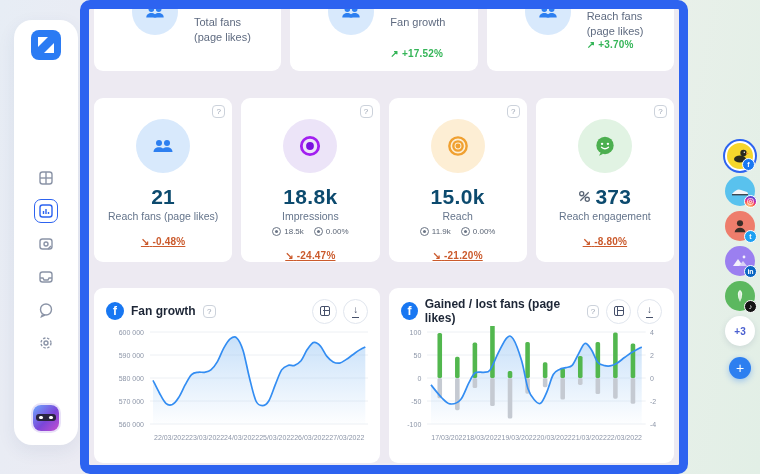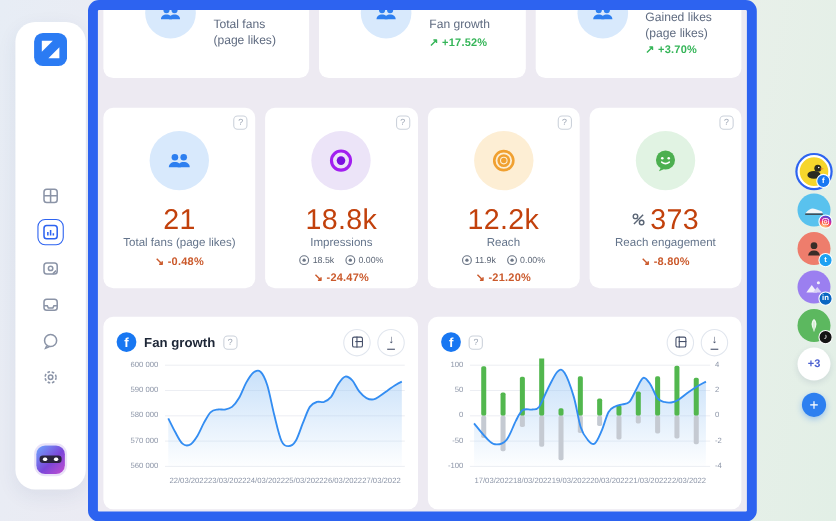--- a/index.html
+++ b/index.html
@@ -41,39 +41,39 @@
   
   .top-row { margin-top:-38px; height:100px; }
   .top-card { flex:1; }
   .tc-circle { position:absolute; left:38px; top:18px; width:46px; height:46px; border-radius:50%;
     background:#d8e9fc; display:flex; align-items:center; justify-content:center; }
   .tc-circle svg { fill:#2d7ff0; width:22px; height:22px; }
   .tc-text { position:absolute; left:100px; top:44px; font-size:11px; color:#5f6b80; line-height:1.35; }
   .tc-text.raise { top:38px; }
   .chg { font-size:10px; font-weight:bold; letter-spacing:.2px; }
   .chg.up { color:#35b558; } .chg.down { color:#cb5a2c; }
-  .tc-chg { position:absolute; left:100px; top:62px; }
+  .tc-chg { position:absolute; left:100px; top:77px; }
 
   
   .stats-row { margin-top:27px; height:164px; }
   .stat-card { flex:1; display:flex; flex-direction:column; align-items:center; }
   .help { position:absolute; top:7px; right:7px; width:13px; height:13px; border:1px solid #ccd2db;
     border-radius:4px; color:#9aa3b2; font-size:8px; display:flex; align-items:center; justify-content:center;
     cursor:pointer; }
   .st-circle { margin-top:21px; width:54px; height:54px; border-radius:50%;
     display:flex; align-items:center; justify-content:center; }
-  .st-value { margin-top:13px; font-size:26px; font-weight:normal; color:#c2410c; letter-spacing:.3px;
+  .st-value { margin-top:13px; font-size:21px; font-weight:bold; color:#0c4a6e; letter-spacing:.3px;
     display:flex; align-items:center; gap:4px; line-height:1; }
   .st-label { margin-top:3px; font-size:10.5px; color:#64748b; }
   .st-subs { margin-top:5px; display:flex; gap:10px; font-size:8px; color:#5b6575; align-items:flex-end; }
   .sub { display:flex; align-items:center; gap:3px; }
   .sub-ic { width:9px; height:9px; border:1.2px solid #6b7585; border-radius:50%; position:relative; }
   .sub-ic::after { content:""; position:absolute; left:2px; top:2px; width:3px; height:3px;
     background:#6b7585; border-radius:50%; }
-  .st-chg { margin-top:5px; }
+  .st-chg { margin-top:14px;text-decoration:underline; }
 
   
   .charts-row { margin-top:26px; height:175px; }
   .chart-card { flex:1; padding:10px 12px 8px; display:flex; flex-direction:column; }
   .ch-head { display:flex; align-items:center; gap:7px; height:26px; }
   .fb-badge { width:18px; height:18px; border-radius:50%; background:#1877f2; color:#fff;
     font-size:12px; font-weight:bold; display:flex; align-items:center; justify-content:center; }
   .ch-title { font-size:12px; font-weight:bold; color:#1d2636; }
   .ch-head .help { position:static; }
   .ch-btns { margin-left:auto; display:flex; gap:6px; }
@@ -207,21 +207,21 @@
       <div class="card top-card">
         <div class="tc-circle">
           <svg viewBox="0 0 24 24">
               <circle cx="8" cy="9" r="3"></circle>
               <circle cx="16" cy="9" r="3"></circle>
               <path d="M2.5 18c0-3 2.4-4.8 5.5-4.8S13.5 15 13.5 18z"></path>
               <path d="M10.5 18c0-3 2.4-4.8 5.5-4.8S21.5 15 21.5 18z"></path>
             </svg>
         </div>
         <div class="tc-text raise">
-          <div>Gained likes</div>
+          <div>Reach fans</div>
           <div>(page likes)</div>
         </div>
         <div class="tc-chg chg up" style="top:68px">
           <span>↗</span>
           <span>+3.70%</span>
         </div>
       </div>
     </div>
 
     <div class="row stats-row">
@@ -230,21 +230,21 @@
         <div class="help">?</div>
         <div class="st-circle" style="background:#d8e9fc">
           <svg width="24" height="24" viewBox="0 0 24 24" fill="#2d7ff0">
               <circle cx="8" cy="9" r="3"></circle>
               <circle cx="16" cy="9" r="3"></circle>
               <path d="M2.5 18c0-3 2.4-4.8 5.5-4.8S13.5 15 13.5 18z"></path>
               <path d="M10.5 18c0-3 2.4-4.8 5.5-4.8S21.5 15 21.5 18z"></path>
             </svg>
         </div>
         <div class="st-value">21</div>
-        <div class="st-label">Total fans (page likes)</div>
+        <div class="st-label">Reach fans (page likes)</div>
         <div class="st-chg chg down">
           <span>↘</span>
           <span>-0.48%</span>
         </div>
       </div>
 
       <div class="card stat-card">
         <div class="help">?</div>
         <div class="st-circle" style="background:#ece4f8">
           <svg width="26" height="26" viewBox="0 0 24 24">
@@ -272,21 +272,21 @@
 
       <div class="card stat-card">
         <div class="help">?</div>
         <div class="st-circle" style="background:#fdeed4">
           <svg width="26" height="26" viewBox="0 0 24 24" fill="none" stroke="#f0a030" stroke-width="2.2">
             <circle cx="12" cy="12" r="8"></circle>
               <circle cx="12" cy="12" r="4.3"></circle>
               <circle cx="12" cy="12" r="1.2" fill="#f0a030"></circle>
             </svg>
         </div>
-        <div class="st-value">12.2k</div>
+        <div class="st-value">15.0k</div>
         <div class="st-label">Reach</div>
         <div class="st-subs">
           <span class="sub">
               <span class="sub-ic"></span>
               <span>11.9k</span>
             </span>
           <span class="sub">
               <span class="sub-ic"></span>
               <span>0.00%</span>
             </span>
@@ -372,20 +372,21 @@
             <div>24/03/2022</div>
             <div>25/03/2022</div>
             <div>26/03/2022</div>
             <div>27/03/2022</div>
           </div>
       </div>
 
       <div class="card chart-card">
         <div class="ch-head">
           <div class="fb-badge">f</div>
+          <div class="ch-title">Gained / lost fans (page likes)</div>
           <div class="help">?</div>
           <div class="ch-btns">
             <div class="cbtn">
                 <span class="grid-ic"></span>
               </div>
             <div class="cbtn">
                 <span class="dl-ic">↓</span>
               </div>
           </div>
         </div>

